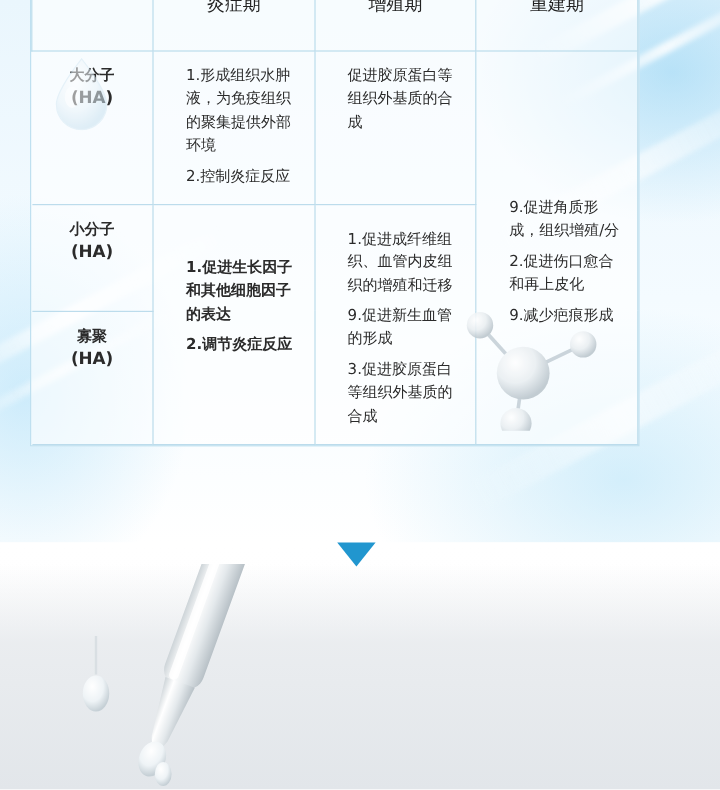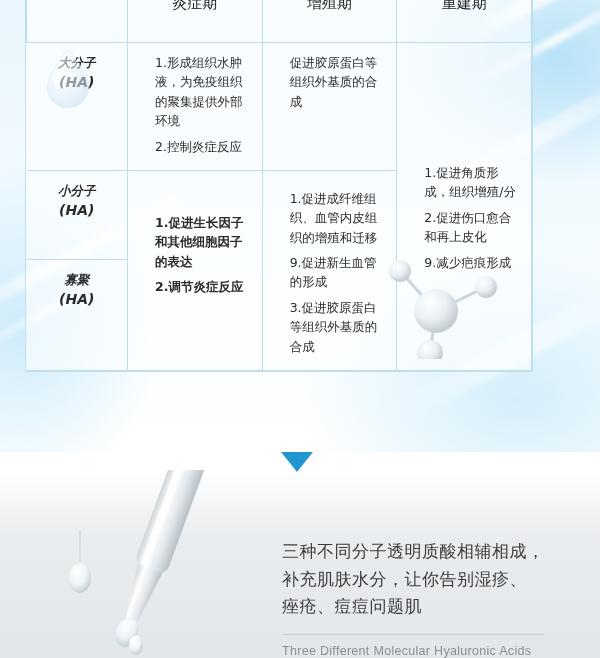--- a/index.html
+++ b/index.html
@@ -109,21 +109,21 @@
     color: #1a8fd6;
     font-weight: bold;
     font-size: 15.5px;
     line-height: 1.35;
     padding: 6px 4px;
   }
   .row-label .sub { display: block; font-size: 14px; }
   .cell p { margin: 0 0 6px 18px; }
   .cell p:last-child { margin-bottom: 0; }
   .nb-top { border-top: none !important; }
-  .nb-left { border-left: none !important; font-style: italic; }
+  .nb-left { border-left: none !important; }
   .droplet-cell { position: relative; }
   .droplet {
     position: absolute;
     left: 14px;
     top: 4px;
     width: 54px;
     height: 62px;
     opacity: .55;
   }
 
@@ -242,21 +242,21 @@
       </td>
       <td class="cell">
         <p>1.形成组织水肿液，为免疫组织的聚集提供外部环境</p>
         <p>2.控制炎症反应</p>
       </td>
       <td class="cell">
         <p>促进胶原蛋白等组织外基质的合成</p>
       </td>
       <td class="cell" rowspan="3">
         <div style="padding-top:110px;">
-          <p>1.促进角质形成，组织增殖/分</p>
+          <p>9.促进角质形成，组织增殖/分</p>
           <p>2.促进伤口愈合和再上皮化</p>
           <p>9.减少疤痕形成</p>
         </div>
       </td>
     </tr>
 
     <tr>
       <td class="row-label nb-left">
         <span>小分子</span>
         <span class="sub">(HA)</span>
@@ -307,20 +307,13 @@
       <rect x="95" y="-46" width="34" height="150" rx="14" fill="url(#glass)"></rect>
       <rect x="101" y="-40" width="8" height="140" rx="4" fill="#ffffff" opacity=".8"></rect>
       <path d="M99 100 L125 100 L119 150 Q112 170 105 150 Z" fill="url(#glass)"></path>
       <ellipse cx="112" cy="168" rx="11" ry="15" fill="url(#drp)"></ellipse>
     </g>
     <ellipse cx="40" cy="108" rx="11" ry="15" fill="url(#drp)"></ellipse>
     <path d="M40 60 L40 92" stroke="#d9dfe3" stroke-width="2"></path>
     <ellipse cx="96" cy="175" rx="7" ry="10" fill="url(#drp)"></ellipse>
   </svg>
 
-  <div class="bottom-text">
-    <div class="cn">三种不同分子透明质酸相辅相成，</div>
-    <div class="cn">补充肌肤水分，让你告别湿疹、</div>
-    <div class="cn">痤疮、痘痘问题肌</div>
-    <div class="divider"></div>
-    <div class="en">Three Different Molecular Hyaluronic Acids</div>
-  </div>
 </div>
 
 </body></html>

